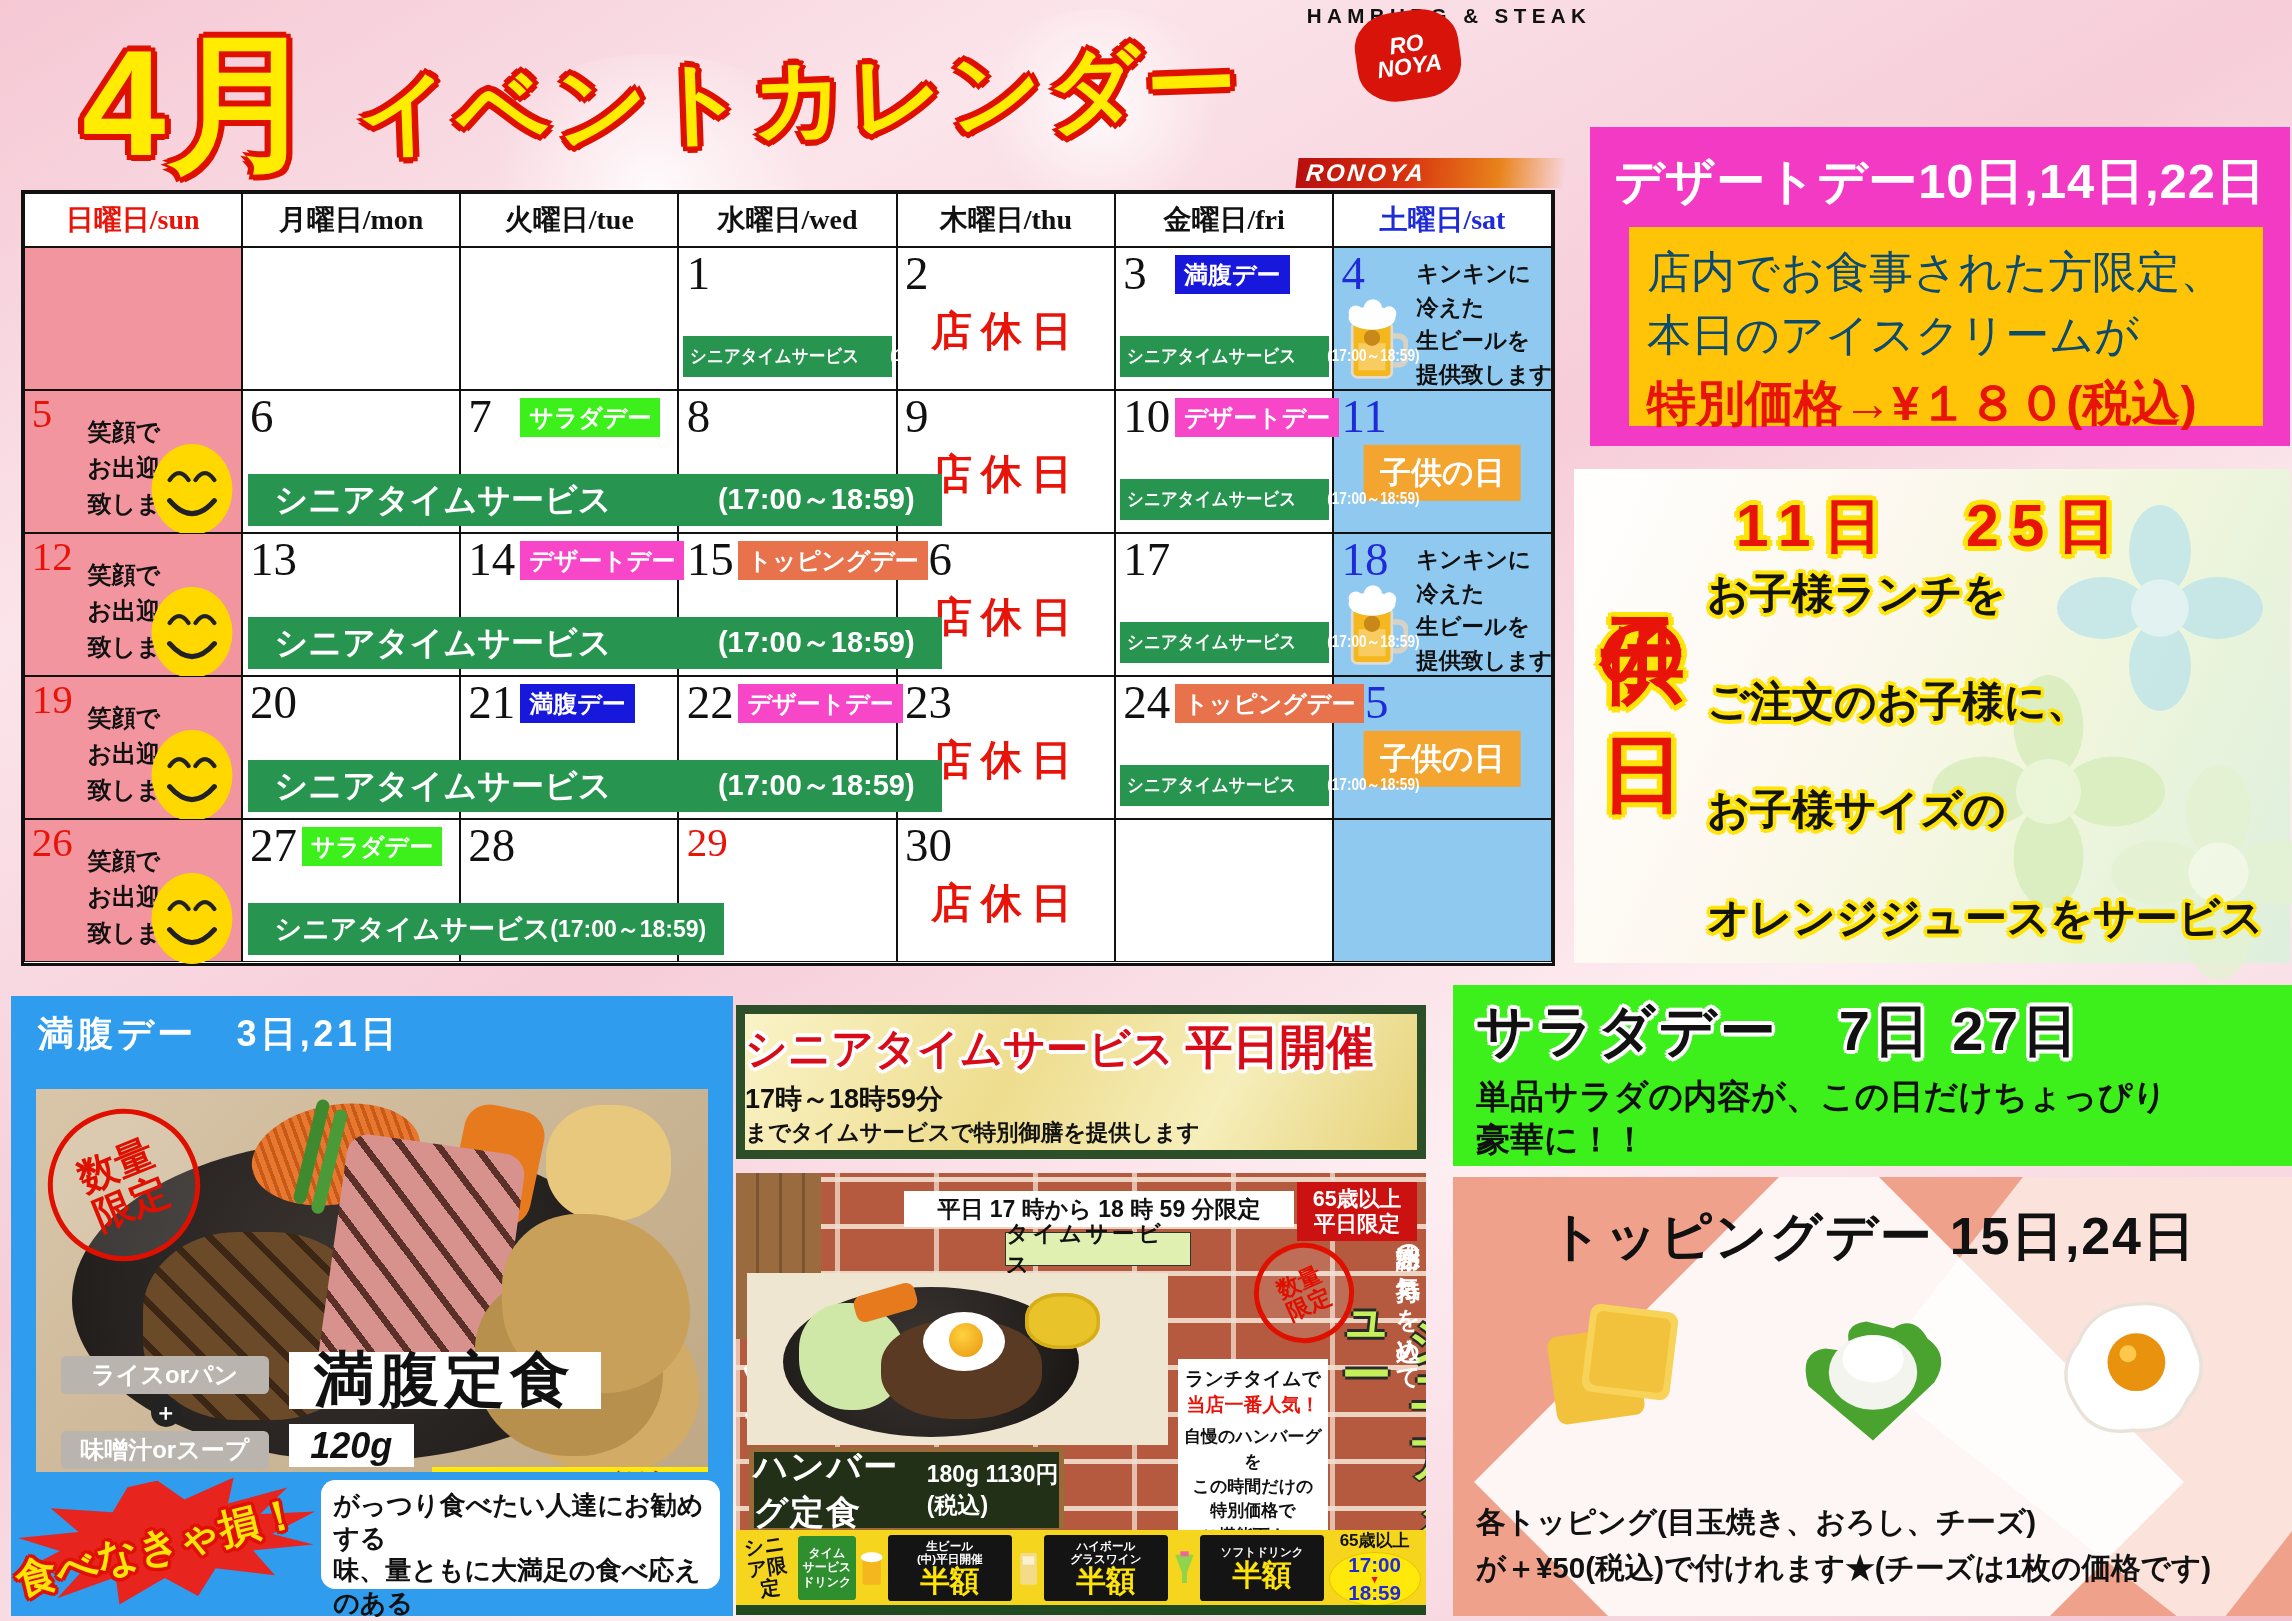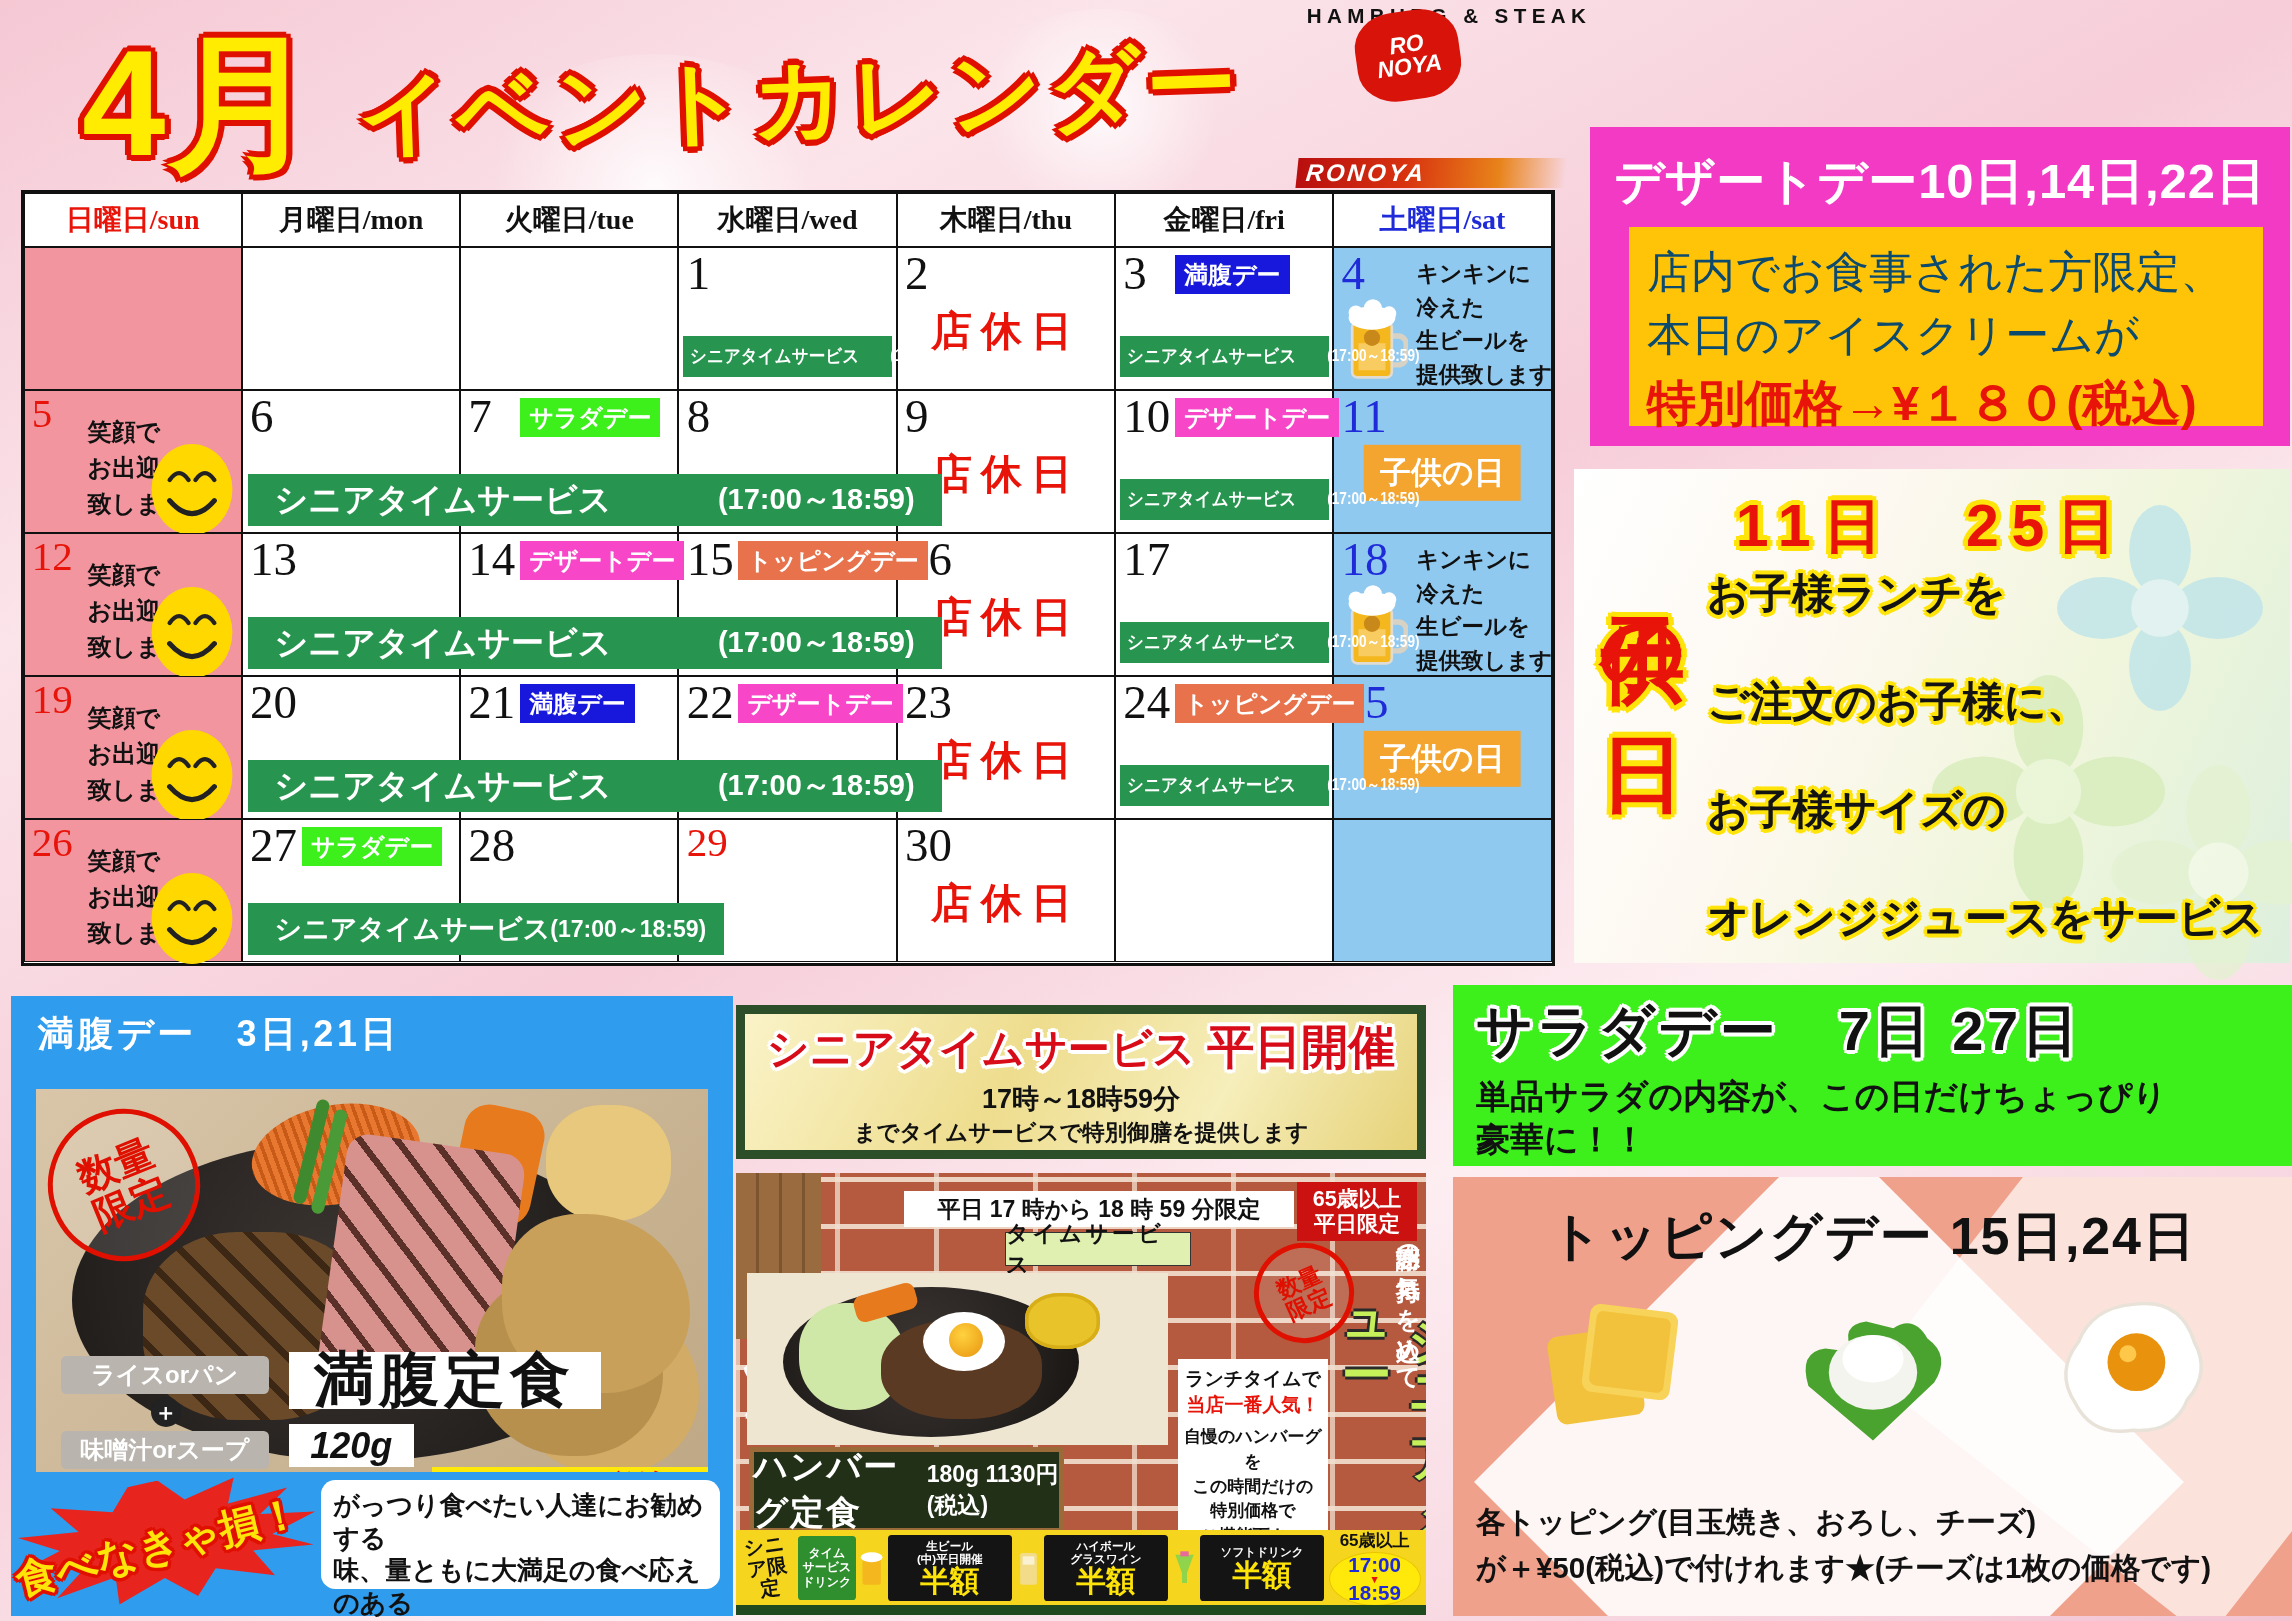--- a/index.html
+++ b/index.html
@@ -99,21 +99,21 @@
   #m-burst{position:absolute;left:3.6px;top:484px;width:304px;height:125px;transform:rotate(-8deg);}
   #m-burst .star{position:absolute;inset:0;background:#e8241f;
     clip-path:polygon(50% 0%,58% 18%,75% 6%,72% 26%,92% 20%,82% 38%,100% 42%,85% 55%,98% 68%,78% 66%,84% 88%,65% 76%,58% 96%,48% 78%,32% 94%,32% 72%,12% 82%,22% 62%,0% 58%,15% 45%,2% 30%,22% 32%,14% 10%,34% 20%,40% 2%);}
   #m-burst .burst-text{position:absolute;left:-1.8px;top:38px;font-size:41px;font-weight:900;color:#ffe40a;white-space:nowrap;transform:rotate(-6deg);}
   #m-desc{position:absolute;left:310px;top:484px;width:399px;height:109px;background:#fff;border-radius:14.3px;padding:9px 12.5px;box-sizing:border-box;}
   #m-desc div{font-size:26px;font-weight:900;color:#111;line-height:1.25;}
 
   
   #senior-head{position:absolute;left:736px;top:1005px;width:690px;height:154px;background:#2c4f2a;padding:9px;box-sizing:border-box;}
   #senior-head .inner{width:100%;height:100%;background:linear-gradient(120deg,#faf3c8 0%,#eedd8e 40%,#f6eebb 70%,#e6d278 100%);
-    display:flex;flex-direction:column;align-items:center;justify-content:center;}
+    display:flex;flex-direction:column;align-items:flex-start;justify-content:center;}
   #senior-head .sh-title{font-weight:900;color:#d80c18;font-size:42px;white-space:nowrap;}
   #senior-head .sh-title .big{font-size:47px;}
   #senior-head .sh-time{font-weight:900;color:#111;font-size:27px;margin-top:1.8px;}
   #senior-head .sh-desc{font-weight:700;color:#111;font-size:22.4px;}
 
   
   #senior-menu{position:absolute;left:736px;top:1173px;width:690px;height:442px;background-color:#b5593f;
     background-image:repeating-linear-gradient(0deg,rgba(242,224,208,.9) 0 4.5px,rgba(0,0,0,0) 4.5px 47px),
       repeating-linear-gradient(90deg,rgba(242,224,208,.75) 0 4.5px,rgba(0,0,0,0) 4.5px 99px);
     border-bottom:10.7px solid #1f4a1f;box-sizing:border-box;overflow:hidden;}

